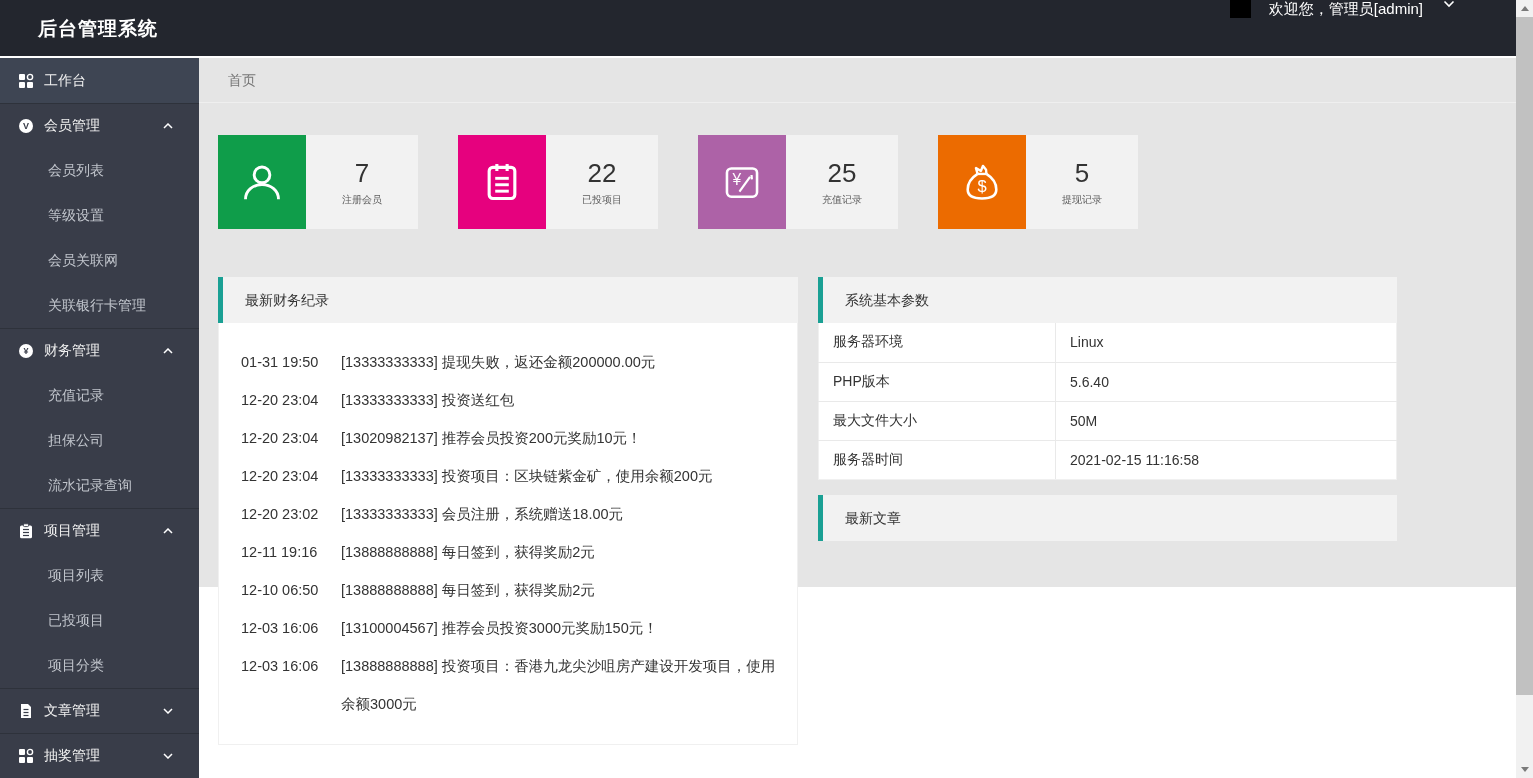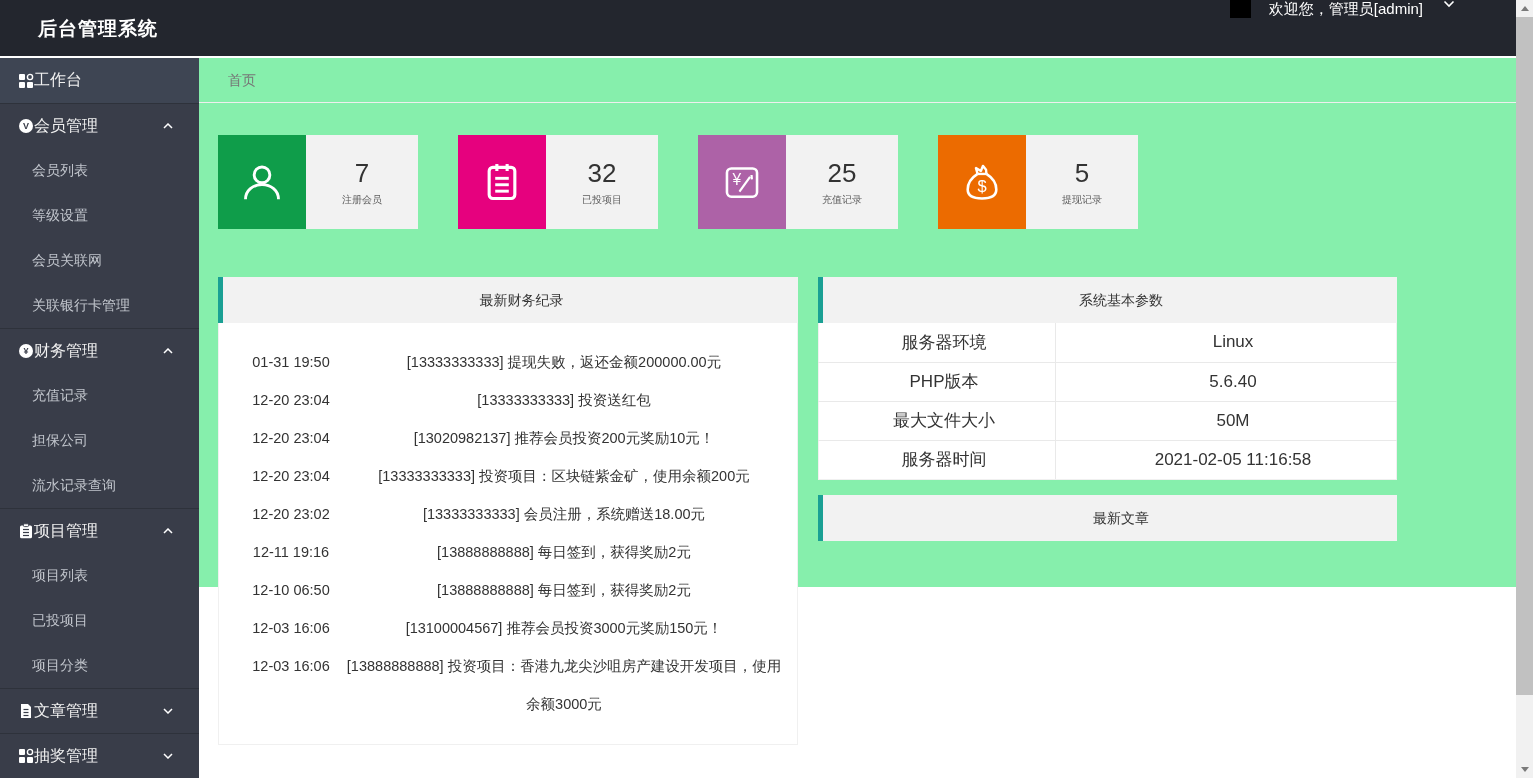--- a/index.html
+++ b/index.html
@@ -11,30 +11,30 @@
   .topbar { position:absolute; top:0; left:0; width:1516px; height:56px; background:#23262e; z-index:3; }
   .brand { position:absolute; left:38px; top:0; line-height:58px; color:#fff; font-size:19px; font-weight:600; letter-spacing:1px; }
   .userbox { position:absolute; right:61px; top:0; height:58px; display:flex; align-items:flex-start; gap:18px; cursor:pointer; }
   .avatar-sq { width:21px; height:18px; background:#000; }
   .welcome { color:#fff; font-size:15px; }
   .userbox svg { margin-left:2px; }
 
   
   .sidebar { position:absolute; top:58px; left:0; width:199px; height:720px; background:#393d49; z-index:2; }
   .nav-item { position:relative; height:45px; display:flex; align-items:center; padding-left:18px; cursor:pointer; }
-  .nav-item.parent .nav-label { color:#f0f0f0; font-size:16px; margin-left:0; }
-  .nav-item.child { padding-left:32px; }
+  .nav-item.parent .nav-label { color:#f0f0f0; font-size:14px; margin-left:10px; }
+  .nav-item.child { padding-left:48px; }
   .nav-item.child .nav-label { color:#c2c6cd; font-size:14px; }
   .nav-item.active { background:#3e4553; }
   .nav-icon { width:16px; height:16px; display:inline-flex; }
   .chev { position:absolute; right:26px; top:50%; transform:translateY(-50%); display:inline-flex; }
   .nav-divider { border-top:1px solid #2e323b; }
 
   
-  .content { position:absolute; top:58px; left:199px; width:1317px; height:529px; background:#86efac;text-align:center; }
+  .content { position:absolute; top:58px; left:199px; width:1317px; height:529px; background:#e5e5e5; }
   .crumbbar { position:absolute; top:0; left:0; width:100%; height:45px; border-bottom:1px solid #efefef; }
   .crumb { position:absolute; left:29px; top:0; line-height:45px; font-size:14px; color:#767676; cursor:pointer; }
 
   
   .cards { position:absolute; top:77px; left:19px; display:flex; gap:40px; }
   .card { width:200px; height:94px; display:flex; cursor:pointer; }
   .card-ico { width:88px; height:94px; display:flex; align-items:center; justify-content:center; }
   .card-txt { flex:1; background:#f2f2f2; display:flex; flex-direction:column; align-items:center; justify-content:center; }
   .card-num { font-size:26px; color:#333; line-height:30px; }
   .card-lbl { font-size:10px; color:#5e5e5e; margin-top:5px; }
@@ -44,21 +44,21 @@
   .panel-hd { height:46px; background:#f2f2f2; border-left:5px solid #1aa094; line-height:46px; padding-left:22px; font-size:14px; color:#333; }
   .panel-left { position:absolute; top:219px; left:19px; width:580px; }
   .panel-left .panel-bd { height:422px; border:1px solid #f0f0f0; border-top:none; padding:20px 10px 0 22px; overflow:hidden; background:#fff; }
   .record { display:flex; line-height:38px; font-size:14.5px; color:#333; }
   .rec-time { width:100px; flex:0 0 100px; white-space:nowrap; }
   .rec-text { flex:1; }
 
   .panel-right { position:absolute; left:619px; width:579px; }
   .p-sys { top:219px; } .p-art { top:437px; }
   .kv-table { width:100%; border-collapse:collapse; border:1px solid #f0f0f0; border-top:none; }
-  .kv-table td { height:39px; font-size:17px; color:#333; padding-left:14px; border-bottom:1px solid #e9e9e9; background:#fff; }
+  .kv-table td { height:39px; font-size:14px; color:#333; padding-left:14px; border-bottom:1px solid #e9e9e9; background:#fff; }
   .kv-table tr:last-child td { border-bottom:1px solid #f0f0f0; }
   .kv-table td.val { border-left:1px solid #e9e9e9; }
   .p-sys .kv-table td.key { width:237px; }
   .p-art .kv-table td.key { width:254px; }
 
   
   .scrollbar { position:absolute; top:0; right:0; width:17px; height:778px; background:#f1f1f1; z-index:5; }
   .sb-btn { position:absolute; left:0; width:17px; height:17px; display:flex; align-items:center; justify-content:center; cursor:pointer; }
   .sb-up { top:0; } .sb-down { bottom:0; }
   .tri-up { width:0; height:0; border-left:4px solid transparent; border-right:4px solid transparent; border-bottom:5px solid #7a7a7a; }
@@ -232,21 +232,21 @@
           <svg width="44" height="44" viewBox="0 0 24 24">
               <rect x="5" y="4" width="14" height="17" rx="2" fill="none" stroke="#fff" stroke-width="1.7"></rect>
               <line x1="9.2" y1="2.2" x2="9.2" y2="6" stroke="#fff" stroke-width="1.7"></line>
               <line x1="14.8" y1="2.2" x2="14.8" y2="6" stroke="#fff" stroke-width="1.7"></line>
               <line x1="8.3" y1="10" x2="15.7" y2="10" stroke="#fff" stroke-width="1.6"></line>
               <line x1="8.3" y1="13.5" x2="15.7" y2="13.5" stroke="#fff" stroke-width="1.6"></line>
               <line x1="8.3" y1="17" x2="15.7" y2="17" stroke="#fff" stroke-width="1.6"></line>
             </svg>
         </div>
         <div class="card-txt">
-          <div class="card-num">32</div>
+          <div class="card-num">22</div>
           <div class="card-lbl">已投项目</div>
         </div>
       </div>
 
       <div class="card">
         <div class="card-ico bg-purple">
           <svg width="44" height="44" viewBox="0 0 24 24">
               <rect x="3.8" y="4.6" width="16.4" height="15.4" rx="2.4" fill="none" stroke="#fff" stroke-width="1.4"></rect>
               <text x="9.2" y="13.8" font-size="8.5" fill="#fff" text-anchor="middle" font-family="sans-serif">¥</text>
               <line x1="10.6" y1="17.2" x2="16.4" y2="9.2" stroke="#fff" stroke-width="1.2"></line>
@@ -328,21 +328,21 @@
         <tr>
               <td class="key">PHP版本</td>
               <td class="val">5.6.40</td>
             </tr>
         <tr>
               <td class="key">最大文件大小</td>
               <td class="val">50M</td>
             </tr>
         <tr>
               <td class="key">服务器时间</td>
-              <td class="val">2021-02-05 11:16:58</td>
+              <td class="val">2021-02-15 11:16:58</td>
             </tr>
       </tbody>
         </table>
     </div>
 
     <div class="panel-right p-art">
       <div class="panel-hd">最新文章</div>
     </div>
   </div>
 

